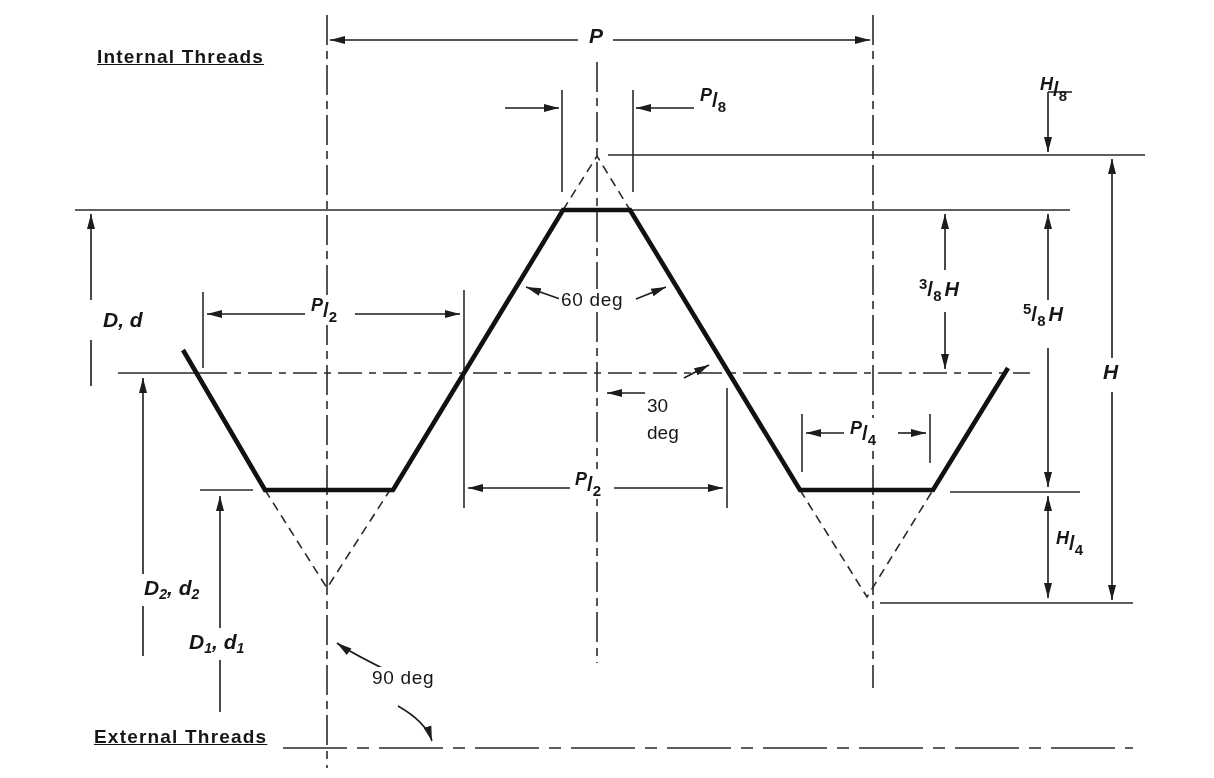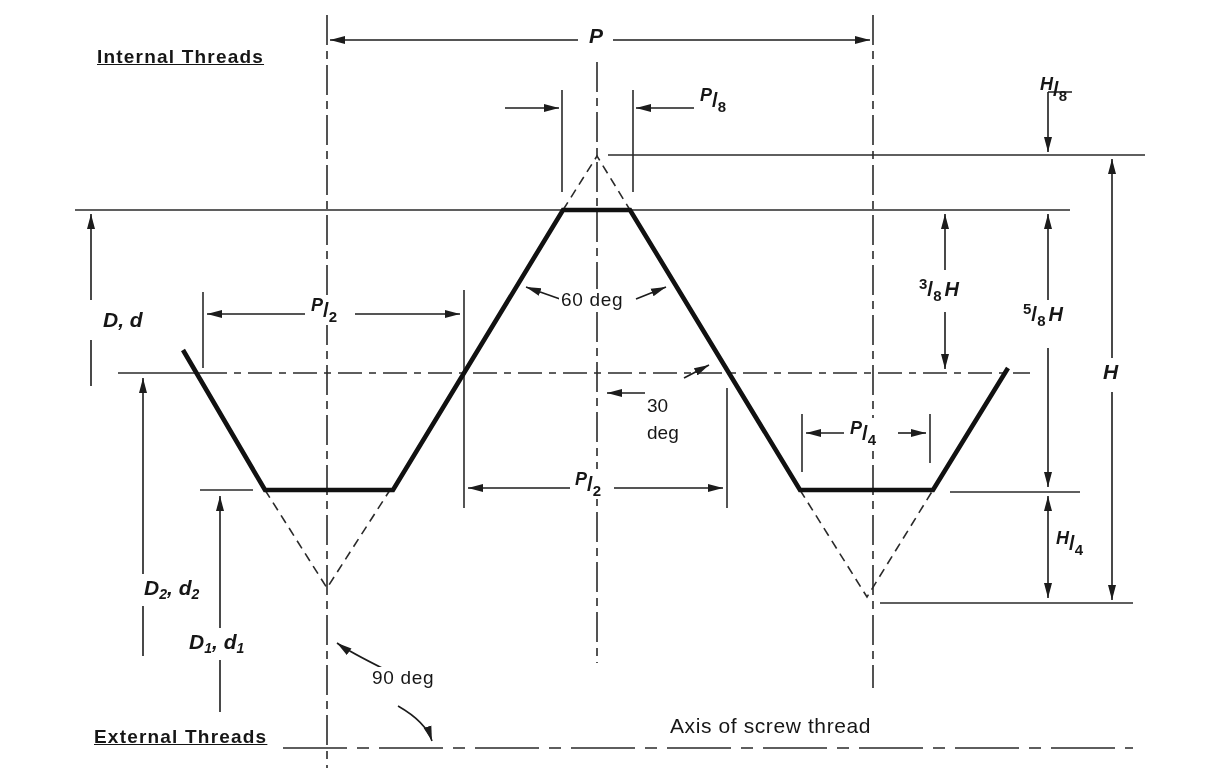--- a/index.html
+++ b/index.html
@@ -115,21 +115,20 @@
       <path d="M265,490 L327,588 L390,490"></path>
       <path d="M800,490 L867,597 L933,490"></path>
       <path d="M563,210 L597,156 L630,210"></path>
     </g>
 
     <path d="M183,350 L265,490 L393,490 L563,210 L630,210 L800,490 L933,490 L1008,368" stroke="#111111" stroke-width="4.6" fill="none" stroke-linejoin="miter"></path>
   </svg>
 
   <div class="lbl bold-title" style="left:97px;top:46px;">Internal Threads</div>
   <div class="lbl bold-title" style="left:94px;top:726px;">External Threads</div>
-  <div class="lbl axis-lbl" style="left:670px;top:714px;">Axis of screw thread</div>
 
   <div class="lbl math wbg" style="left:587px;top:24px;">P</div>
 
   <div class="lbl fr" style="left:700px;top:85px;">
     <span class="num">P</span><span class="sl">/</span><span class="den">8</span>
   </div>
 
   <div class="lbl fr" style="left:1040px;top:74px;">
     <span class="num">H</span><span class="sl">/</span><span class="den">8</span>
   </div>

